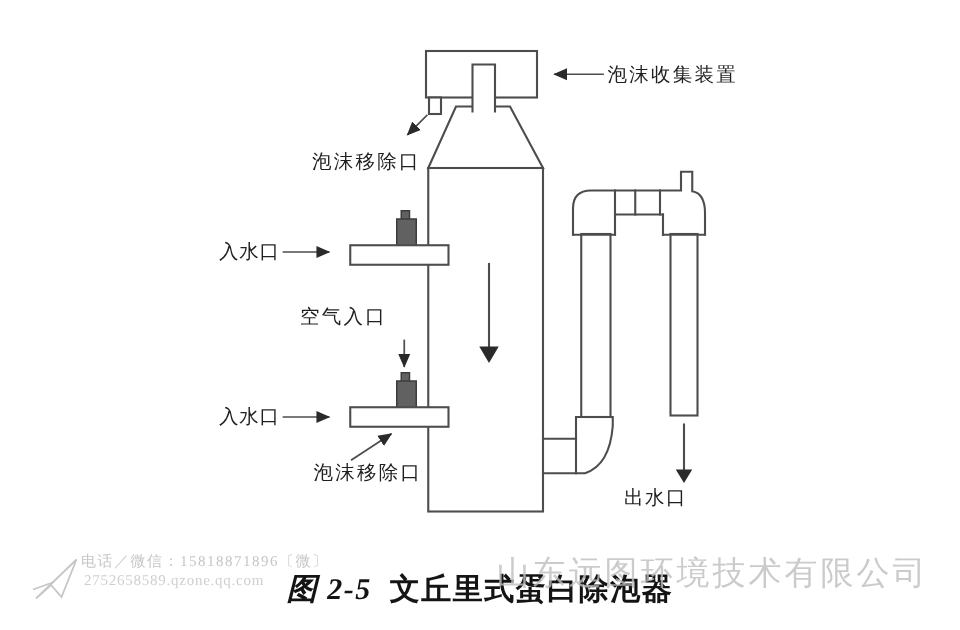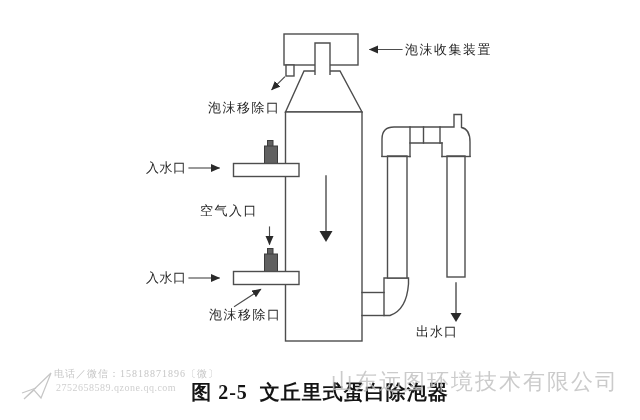--- a/index.html
+++ b/index.html
@@ -16,21 +16,21 @@
   .wmln{stroke:var(--watermark-gray,#c6c6c6);stroke-width:1.2;fill:none;}
   .lbl{
     position:absolute;color:var(--text,#1f1f1f);font-size:13px;line-height:14px;
     letter-spacing:1.5px;white-space:nowrap;
   }
   .caption{
     position:absolute;left:0;right:0;top:379px;text-align:center;
     color:#141414;font-size:20px;font-weight:bold;letter-spacing:1px;
     white-space:nowrap;z-index:2;
   }
-  .caption .num{margin-right:12px;}
+  .caption .num{margin-right:12px;font-style:italic;}
   .wm{position:absolute;color:var(--watermark-gray,#c6c6c6);white-space:nowrap;z-index:3;}
   .wm-contact1{left:54px;top:367px;font-size:10px;letter-spacing:1px;}
   .wm-contact2{left:56px;top:382px;font-size:10px;letter-spacing:.5px;color:#cfcfcf;}
   .wm-company{left:331px;top:367px;font-size:22px;letter-spacing:2px;color:#bfbfbf;opacity:.8;text-align:center;}
 </style>
 </head>
 <body>
 
 <div id="stage">
 

